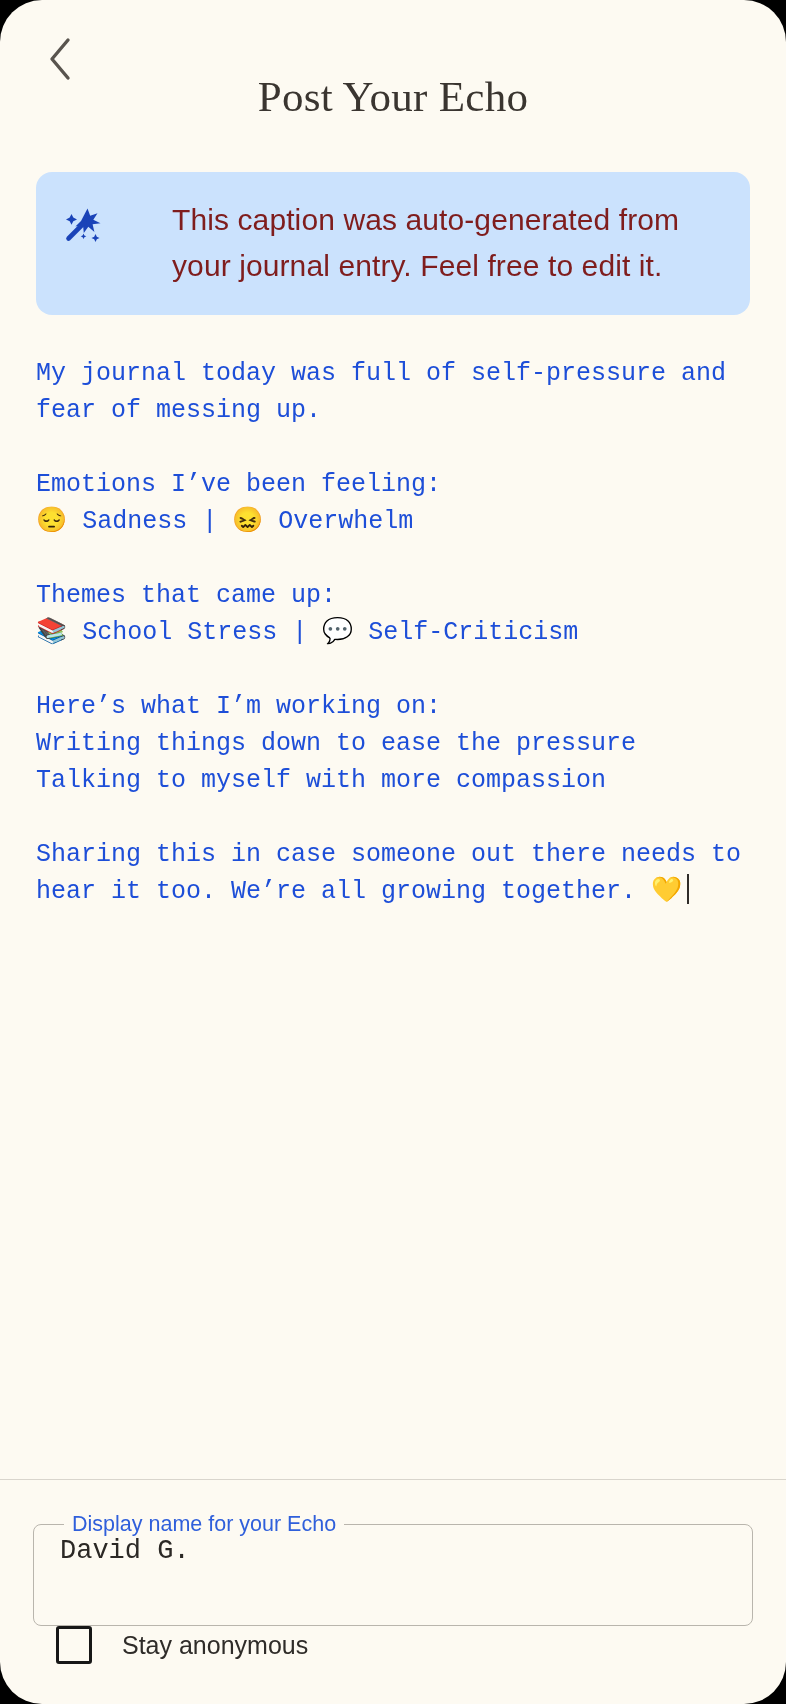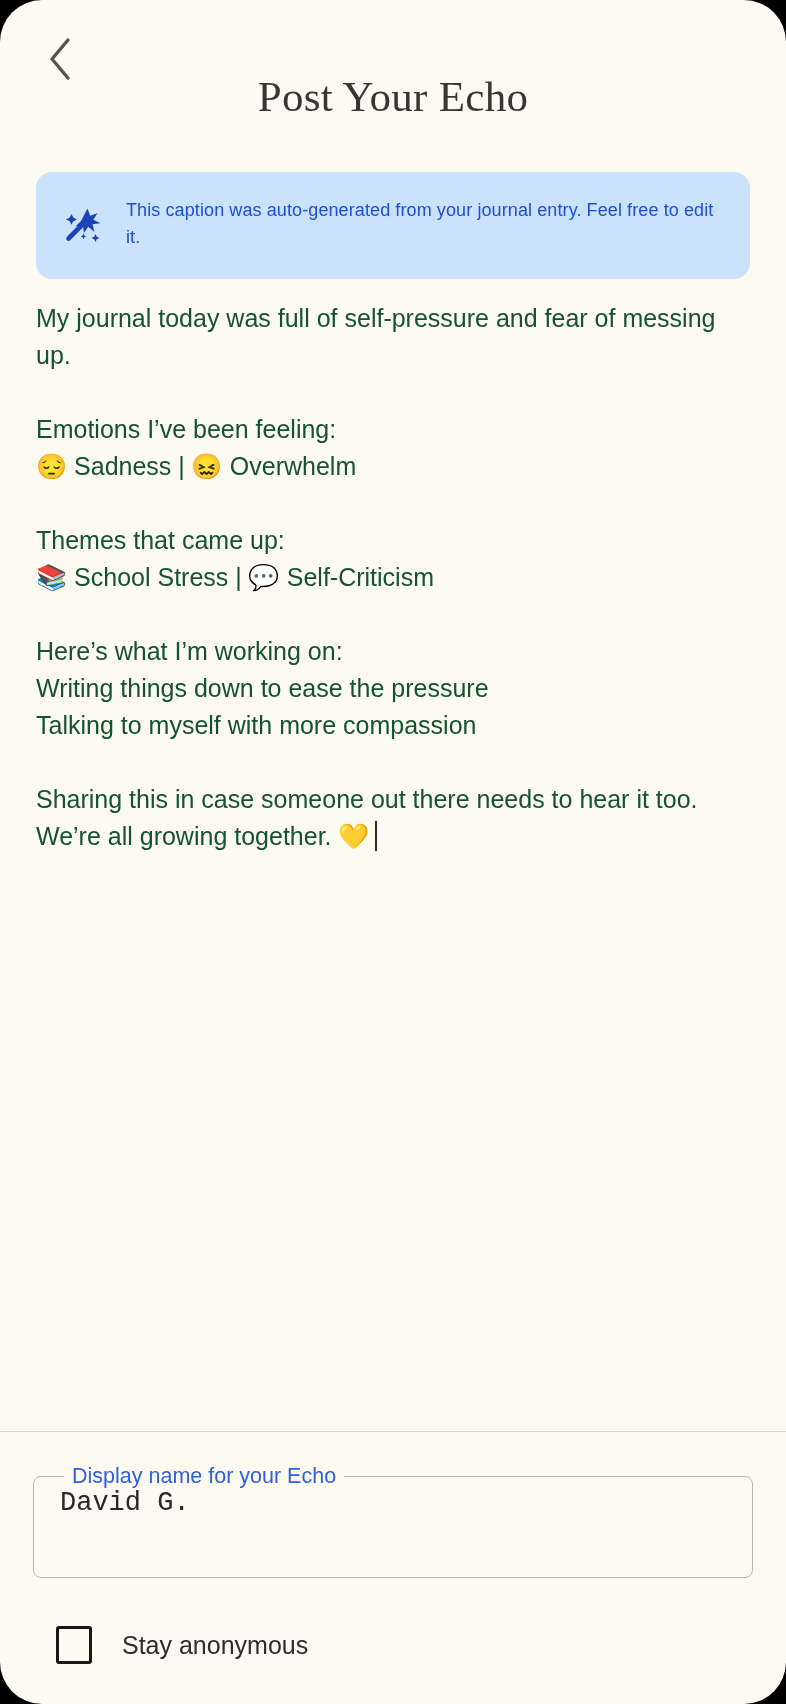--- a/index.html
+++ b/index.html
@@ -73,34 +73,36 @@
     align-items: flex-start;
     gap: 22px;
   }
   .wand-icon {
     flex: 0 0 auto;
     width: 42px;
     height: 42px;
     margin-top: 6px;
   }
   .banner-text {
-    color: #1d4ed8;
-    font-size: 18px;
+    color: #7f1d1d;
+    font-size: 30px;
     line-height: 1.52;
     letter-spacing: 0.1px;
+    margin-left: 46px;
   }
 
   
   .caption {
-    margin-top: 21px;
-    color: #14532d;
+    margin-top: 40px;
+    color: #1d4ed8;
     font-size: 25px;
     line-height: 1.48;
     white-space: pre-wrap;
     word-wrap: break-word;
+    font-family: Liberation Mono, monospace;
   }
   .caption .cursor {
     display: inline-block;
     width: 2px;
     height: 30px;
     background: #2f2c29;
     vertical-align: -6px;
     margin-left: 5px;
   }
 
@@ -140,21 +142,20 @@
     background: transparent;
     border: none;
     outline: none;
     font-family: Liberation Mono, monospace;
   }
 
   
   .check-row {
     display: flex;
     align-items: center;
-    margin-top: 48px;
     padding-left: 24px;
     cursor: pointer;
   }
   .checkbox {
     width: 36px;
     height: 38px;
     border: 3px solid #171717;
     border-radius: 3px;
     background: transparent;
     flex: 0 0 auto;

